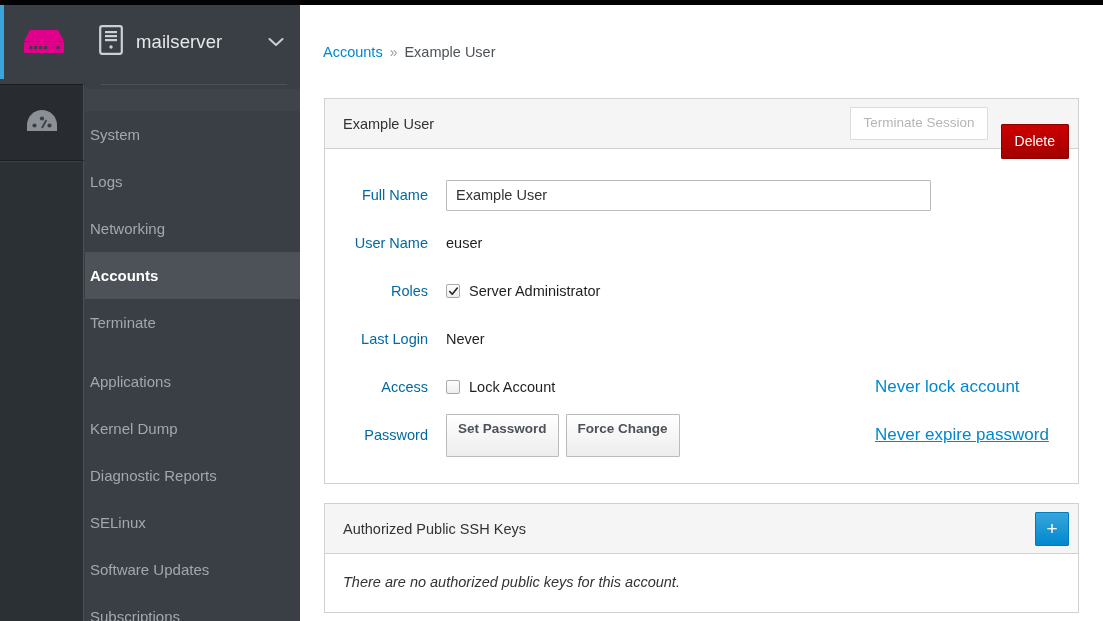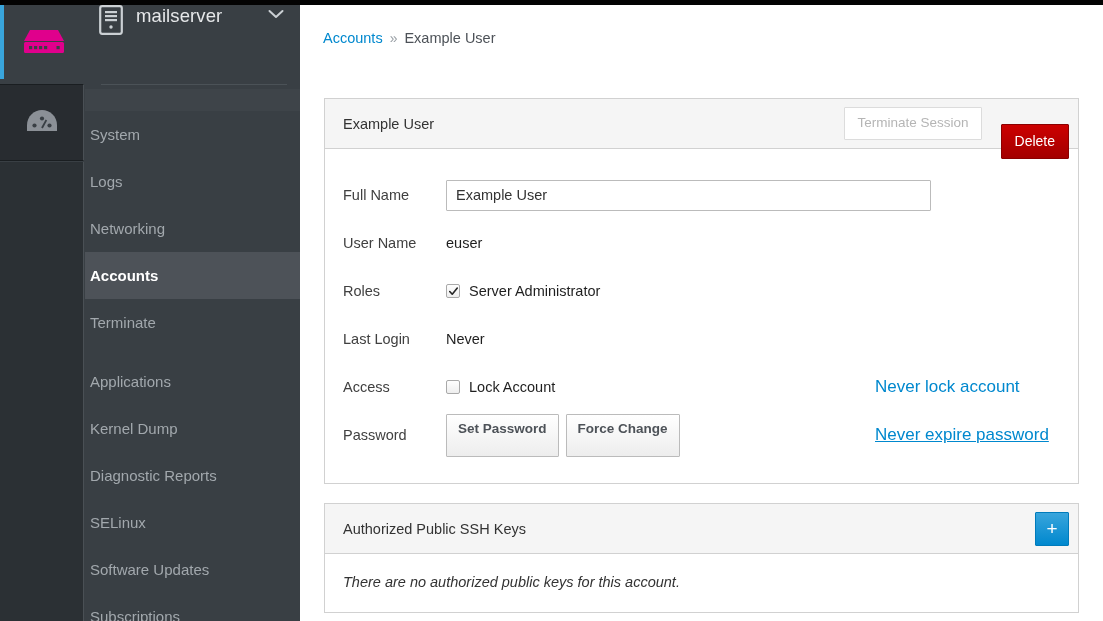--- a/index.html
+++ b/index.html
@@ -69,21 +69,21 @@
     width: 84px; height: 459px;
     background: #2b3034;
     border-right: 1px solid #4a5055;
   }
 
   
   .hostsel {
     position: absolute;
     top: 0; left: 85px;
     width: 215px; height: 74px;
-    display: flex; 
+    display: flex; align-items: center;
     padding: 0 16px 0 14px;
     cursor: pointer;
   }
   .hostsel .srv-ico { flex: 0 0 auto; margin-right: 13px; display: block; }
   .hostsel .hostname {
     flex: 1 1 auto;
     color: #e6e8ea;
     font-size: 18.5px;
     letter-spacing: .1px;
     white-space: nowrap;
@@ -129,21 +129,21 @@
   .content {
     position: absolute;
     top: 5px; left: 300px;
     width: 803px; height: 616px;
     background: #ffffff;
     overflow: hidden;
   }
 
   .breadcrumb {
     position: absolute;
-    top: 25px; left: 23px;
+    top: 39px; left: 23px;
     font-size: 14.5px;
     color: #4d5258;
     white-space: nowrap;
   }
   .breadcrumb .bc-link {
     color: #0088ce;
     text-decoration: none;
     cursor: pointer;
   }
   .breadcrumb .bc-sep {
@@ -171,21 +171,21 @@
     display: flex; align-items: center;
     padding: 0 9px 0 18px;
     position: relative;
   }
   .panel-title {
     font-size: 14.5px;
     color: #333333;
     flex: 1 1 auto;
     white-space: nowrap;
   }
-  .head-actions { display: flex; align-items: center; gap: 12px; justify-content: center; }
+  .head-actions { display: flex; align-items: center; gap: 6px; justify-content: center; }
 
   .btn {
     font-family: "Liberation Sans", sans-serif;
     font-size: 13.5px;
     font-weight: bold;
     padding: 6px 11px 19px;
     border: 1px solid #bbbbbb;
     border-radius: 1px;
     background: linear-gradient(to bottom, #ffffff 0%, #ededed 100%);
     color: #4d5258;
@@ -235,23 +235,24 @@
   
   .formrow {
     display: flex;
     align-items: center;
     min-height: 48px;
     position: relative;
   }
   .flabel {
     width: 103px;
     flex: 0 0 103px;
+    text-align: right;
     padding-right: 18px;
     font-size: 14.5px;
-    color: #404040;
+    color: #0369a1;
     white-space: nowrap;
   }
   .fvalue {
     flex: 1 1 auto;
     display: flex;
     align-items: center;
     font-size: 14.5px;
     color: #1f1f1f;
     position: relative;
   }

